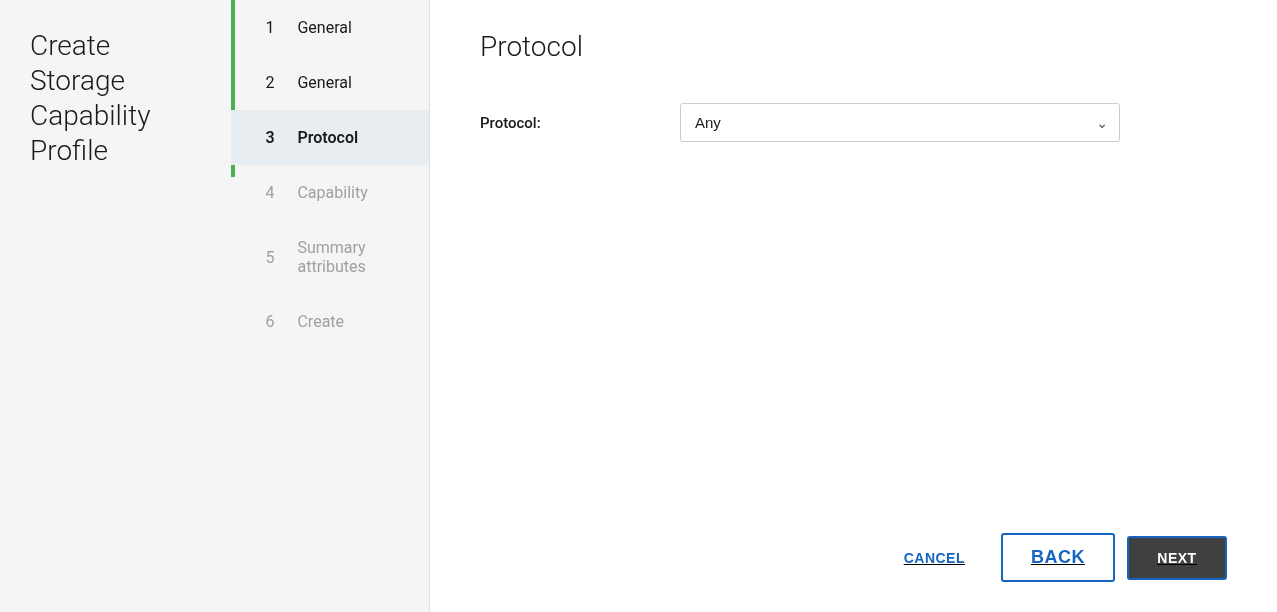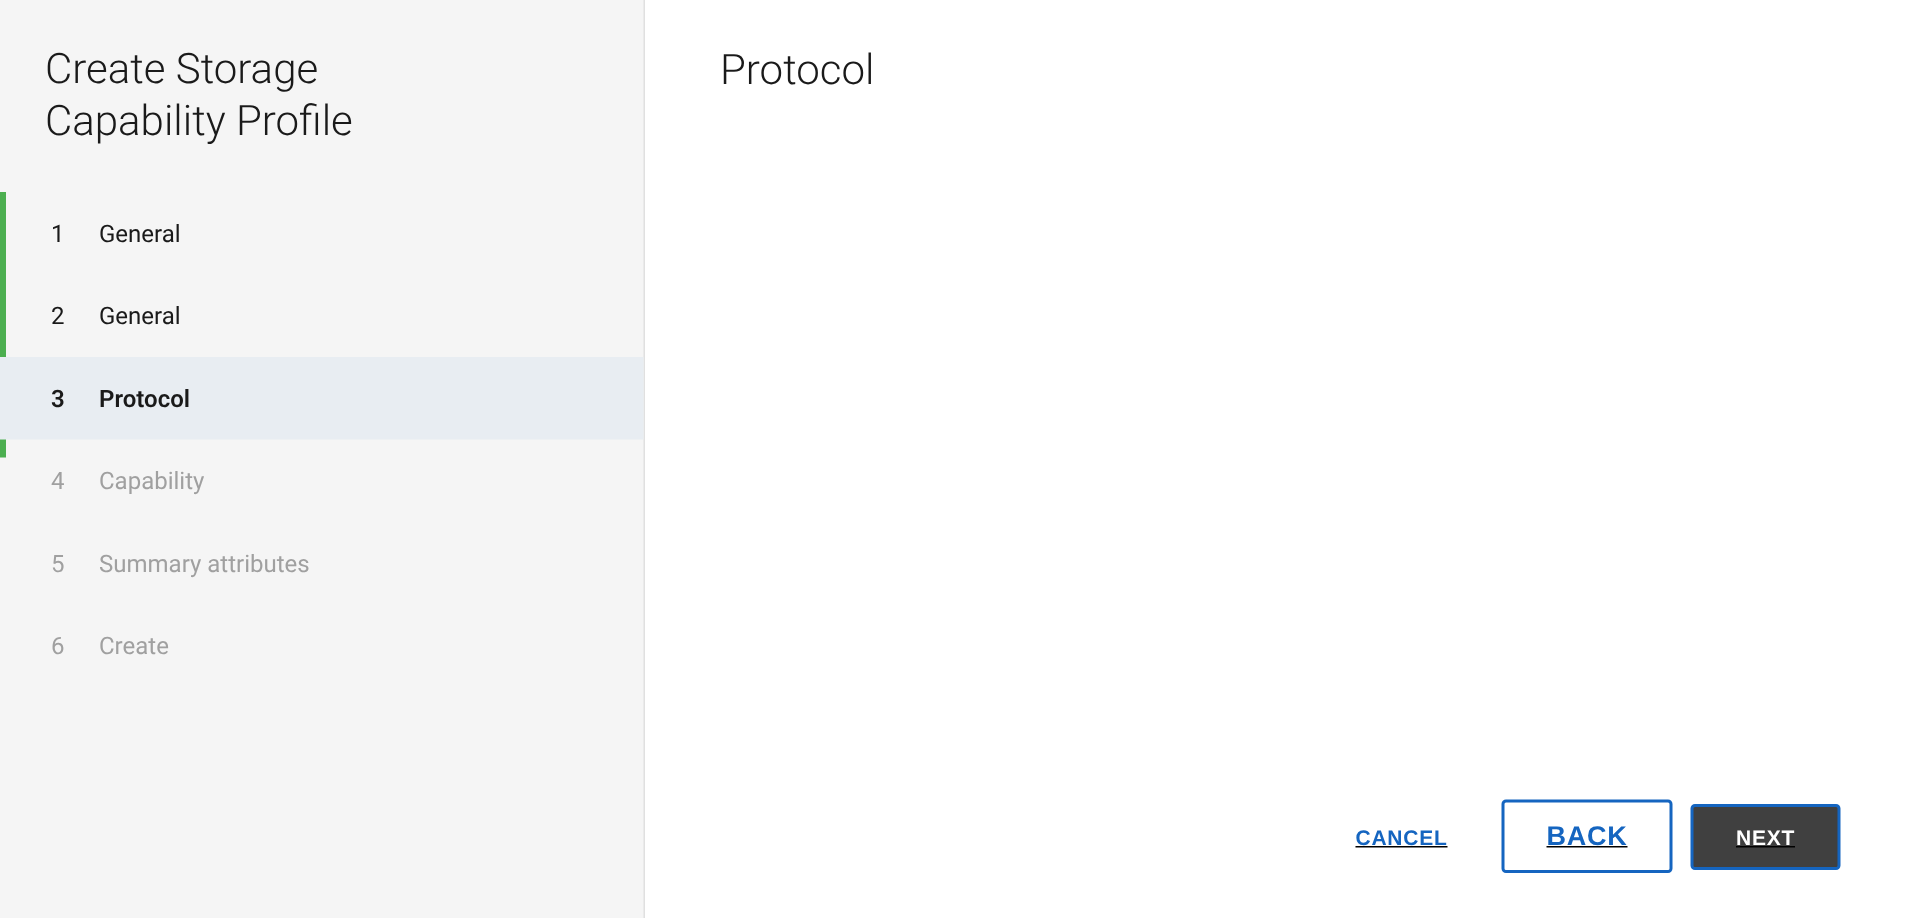--- a/index.html
+++ b/index.html
@@ -16,21 +16,20 @@
       display: flex;
       overflow: hidden;
     }
 
     .sidebar {
       width: 430px;
       min-width: 430px;
       background: #f5f5f5;
       border-right: 1px solid #e0e0e0;
       display: flex;
-      flex-direction: column;
       padding: 0;
       height: 612px;
     }
 
     .sidebar-title {
       padding: 28px 30px 30px 30px;
       font-size: 28px;
       font-weight: 300;
       color: #1a1a1a;
       line-height: 1.25;
@@ -241,19 +240,34 @@
     <div class="nav-item disabled">
       <span class="step-num">6</span>
       <span class="step-label">Create</span>
     </div>
   </div>
 </aside>
 
 <main class="main-content">
   <h1 class="page-title">Protocol</h1>
 
+  <div class="form-section">
+    <div class="form-row">
+      <label class="form-label">Protocol:</label>
+      <div class="form-select-wrapper">
+        <select class="form-select">
+          <option value="Any">Any</option>
+          <option value="FC">FC</option>
+          <option value="iSCSI">iSCSI</option>
+          <option value="NFS">NFS</option>
+          <option value="VMFS">VMFS</option>
+        </select>
+        <span class="select-chevron">⌄</span>
+      </div>
+    </div>
+  </div>
 
   <div class="footer-buttons">
     <button class="btn-cancel">CANCEL</button>
     <button class="btn-back">BACK</button>
     <button class="btn-next">NEXT</button>
   </div>
 </main>
 
 </body></html>

